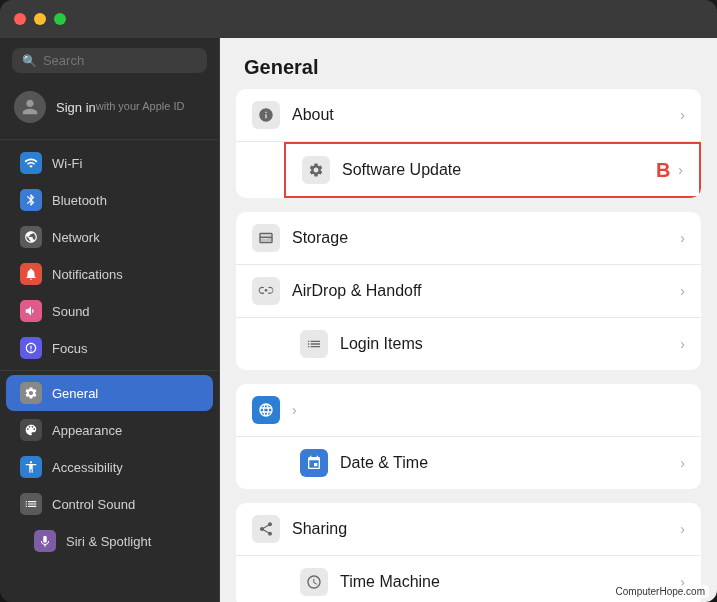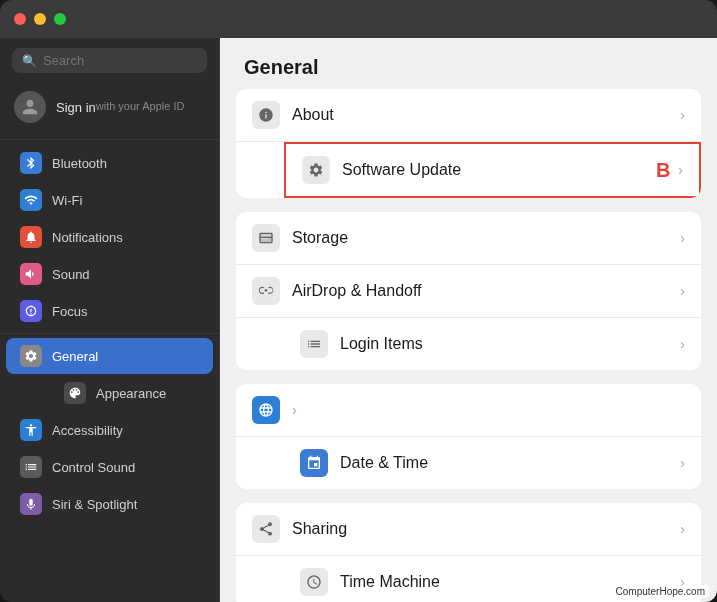--- a/index.html
+++ b/index.html
@@ -244,36 +244,46 @@
           <span class="sign-in-title">Sign in</span>
           <span class="sign-in-sub">with your Apple ID</span>
         </div>
       </div>
 
       <div class="sidebar-divider"></div>
 
       <div id="sidebar-items-container">
           <div style="position: relative;">
             <div class="sidebar-item">
+              <div class="item-icon icon-wifi">
+                <svg width="14" height="14" viewBox="0 0 24 24" fill="white">
+                  <path d="M1 9l2 2c5-5 13-5 18 0l2-2C16.93 2.93 7.08 2.93 1 9zm8 8l3 3 3-3c-1.65-1.66-4.34-1.66-6 0zm-4-4l2 2c2.76-2.76 7.24-2.76 10 0l2-2C15.14 9.14 8.87 9.14 5 13z"></path>
+                </svg>
+              </div>
+              <span class="item-label">Wi-Fi</span>
+            </div>
+          </div>
+          <div style="position: relative;">
+            <div class="sidebar-item">
               <div class="item-icon icon-bluetooth">
                 <svg width="14" height="14" viewBox="0 0 24 24" fill="white">
                   <path d="M17.71 7.71L12 2h-1v7.59L6.41 5 5 6.41 10.59 12 5 17.59 6.41 19 11 14.41V22h1l5.71-5.71-4.3-4.29 4.3-4.29zM13 5.83l1.88 1.88L13 9.59V5.83zm1.88 10.46L13 18.17v-3.76l1.88 1.88z"></path>
                 </svg>
               </div>
               <span class="item-label">Bluetooth</span>
             </div>
           </div>
           <div style="position: relative;">
             <div class="sidebar-item">
-              <div class="item-icon icon-wifi">
-                <svg width="14" height="14" viewBox="0 0 24 24" fill="white">
-                  <path d="M1 9l2 2c5-5 13-5 18 0l2-2C16.93 2.93 7.08 2.93 1 9zm8 8l3 3 3-3c-1.65-1.66-4.34-1.66-6 0zm-4-4l2 2c2.76-2.76 7.24-2.76 10 0l2-2C15.14 9.14 8.87 9.14 5 13z"></path>
-                </svg>
-              </div>
-              <span class="item-label">Wi-Fi</span>
+              <div class="item-icon icon-network">
+                <svg width="14" height="14" viewBox="0 0 24 24" fill="white">
+                  <path d="M12 2C6.48 2 2 6.48 2 12s4.48 10 10 10 10-4.48 10-10S17.52 2 12 2zm-1 17.93c-3.95-.49-7-3.85-7-7.93 0-.62.08-1.21.21-1.79L9 15v1c0 1.1.9 2 2 2v1.93zm6.9-2.54c-.26-.81-1-1.39-1.9-1.39h-1v-3c0-.55-.45-1-1-1H8v-2h2c.55 0 1-.45 1-1V7h2c1.1 0 2-.9 2-2v-.41c2.93 1.19 5 4.06 5 7.41 0 2.08-.8 3.97-2.1 5.39z"></path>
+                </svg>
+              </div>
+              <span class="item-label">Network</span>
             </div>
           </div>
           <div style="position: relative;">
             <div class="sidebar-item">
               <div class="item-icon icon-notifications">
                 <svg width="14" height="14" viewBox="0 0 24 24" fill="white">
                   <path d="M12 22c1.1 0 2-.9 2-2h-4c0 1.1.9 2 2 2zm6-6v-5c0-3.07-1.64-5.64-4.5-6.32V4c0-.83-.67-1.5-1.5-1.5s-1.5.67-1.5 1.5v.68C7.63 5.36 6 7.92 6 11v5l-2 2v1h16v-1l-2-2z"></path>
                 </svg>
               </div>
               <span class="item-label">Notifications</span>
@@ -303,21 +313,21 @@
           <div style="position: relative;">
             <div class="sidebar-item active">
               <div class="item-icon icon-general">
                 <svg width="14" height="14" viewBox="0 0 24 24" fill="white">
                   <path d="M19.14 12.94c.04-.3.06-.61.06-.94 0-.32-.02-.64-.07-.94l2.03-1.58c.18-.14.23-.41.12-.61l-1.92-3.32c-.12-.22-.37-.29-.59-.22l-2.39.96c-.5-.38-1.03-.7-1.62-.94l-.36-2.54c-.04-.24-.24-.41-.48-.41h-3.84c-.24 0-.43.17-.47.41l-.36 2.54c-.59.24-1.13.57-1.62.94l-2.39-.96c-.22-.08-.47 0-.59.22L2.74 8.87c-.12.21-.08.47.12.61l2.03 1.58c-.05.3-.09.63-.09.94s.02.64.07.94l-2.03 1.58c-.18.14-.23.41-.12.61l1.92 3.32c.12.22.37.29.59.22l2.39-.96c.5.38 1.03.7 1.62.94l.36 2.54c.05.24.24.41.48.41h3.84c.24 0 .44-.17.47-.41l.36-2.54c.59-.24 1.13-.56 1.62-.94l2.39.96c.22.08.47 0 .59-.22l1.92-3.32c.12-.22.07-.47-.12-.61l-2.01-1.58zM12 15.6c-1.98 0-3.6-1.62-3.6-3.6s1.62-3.6 3.6-3.6 3.6 1.62 3.6 3.6-1.62 3.6-3.6 3.6z"></path>
                 </svg>
               </div>
               <span class="item-label">General</span>
             </div>
           </div>
-          <div style="position: relative; padding-left: 44px;">
+          <div style="position: relative;">
             <div class="sidebar-item">
               <div class="item-icon icon-appearance">
                 <svg width="14" height="14" viewBox="0 0 24 24" fill="white">
                   <path d="M12 3c-4.97 0-9 4.03-9 9s4.03 9 9 9c.83 0 1.5-.67 1.5-1.5 0-.39-.15-.74-.39-1.01-.23-.26-.38-.61-.38-.99 0-.83.67-1.5 1.5-1.5H16c2.76 0 5-2.24 5-5 0-4.42-4.03-8-9-8zm-5.5 9c-.83 0-1.5-.67-1.5-1.5S5.67 9 6.5 9 8 9.67 8 10.5 7.33 12 6.5 12zm3-4C8.67 8 8 7.33 8 6.5S8.67 5 9.5 5s1.5.67 1.5 1.5S10.33 8 9.5 8zm5 0c-.83 0-1.5-.67-1.5-1.5S13.67 5 14.5 5s1.5.67 1.5 1.5S15.33 8 14.5 8zm3 4c-.83 0-1.5-.67-1.5-1.5S16.67 9 17.5 9s1.5.67 1.5 1.5-.67 1.5-1.5 1.5z"></path>
                 </svg>
               </div>
               <span class="item-label">Appearance</span>
             </div>
           </div>
           <div style="position: relative;">
@@ -333,21 +343,21 @@
           <div style="position: relative;">
             <div class="sidebar-item">
               <div class="item-icon icon-controlcenter">
                 <svg width="14" height="14" viewBox="0 0 24 24" fill="white">
                   <path d="M3 13h2v-2H3v2zm0 4h2v-2H3v2zm0-8h2V7H3v2zm4 4h14v-2H7v2zm0 4h14v-2H7v2zM7 7v2h14V7H7z"></path>
                 </svg>
               </div>
               <span class="item-label">Control Sound</span>
             </div>
           </div>
-          <div style="position: relative;">
+          <div style="position: relative; padding-left: 14px;">
             <div class="sidebar-item">
               <div class="item-icon icon-siri">
                 <svg width="14" height="14" viewBox="0 0 24 24" fill="white">
                   <path d="M12 15c1.66 0 2.99-1.34 2.99-3L15 6c0-1.66-1.34-3-3-3S9 4.34 9 6v6c0 1.66 1.34 3 3 3zm5.3-3c0 3-2.54 5.1-5.3 5.1S6.7 15 6.7 12H5c0 3.42 2.72 6.23 6 6.72V22h2v-3.28c3.28-.48 6-3.3 6-6.72h-1.7z"></path>
                 </svg>
               </div>
               <span class="item-label">Siri &amp; Spotlight</span>
             </div>
           </div>
           <div style="position: relative;">

